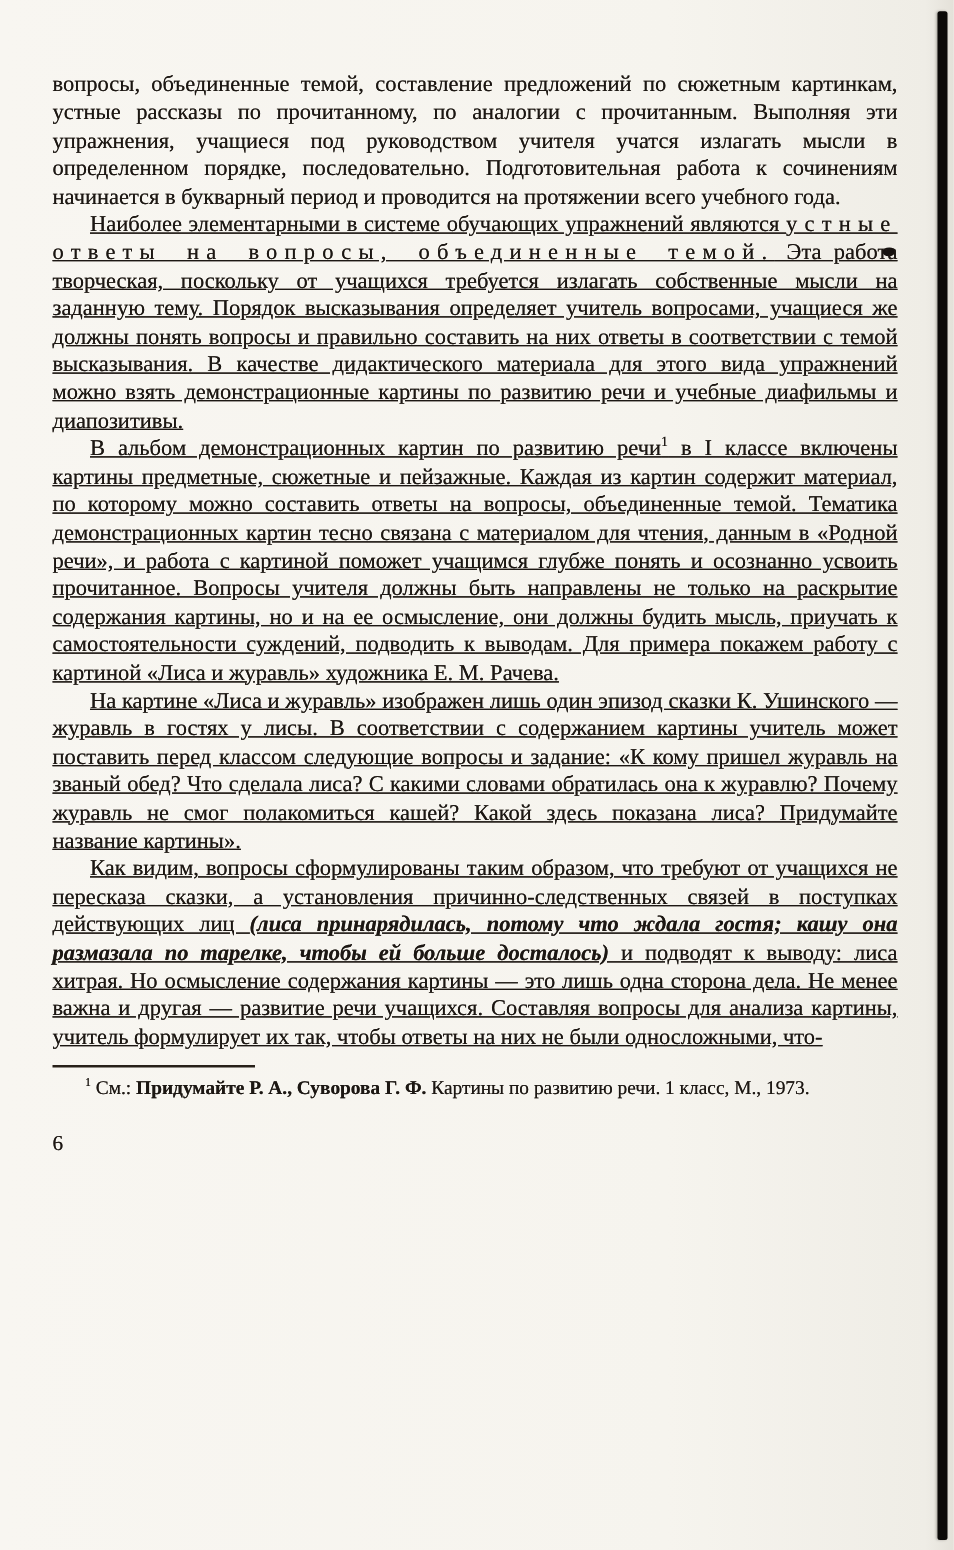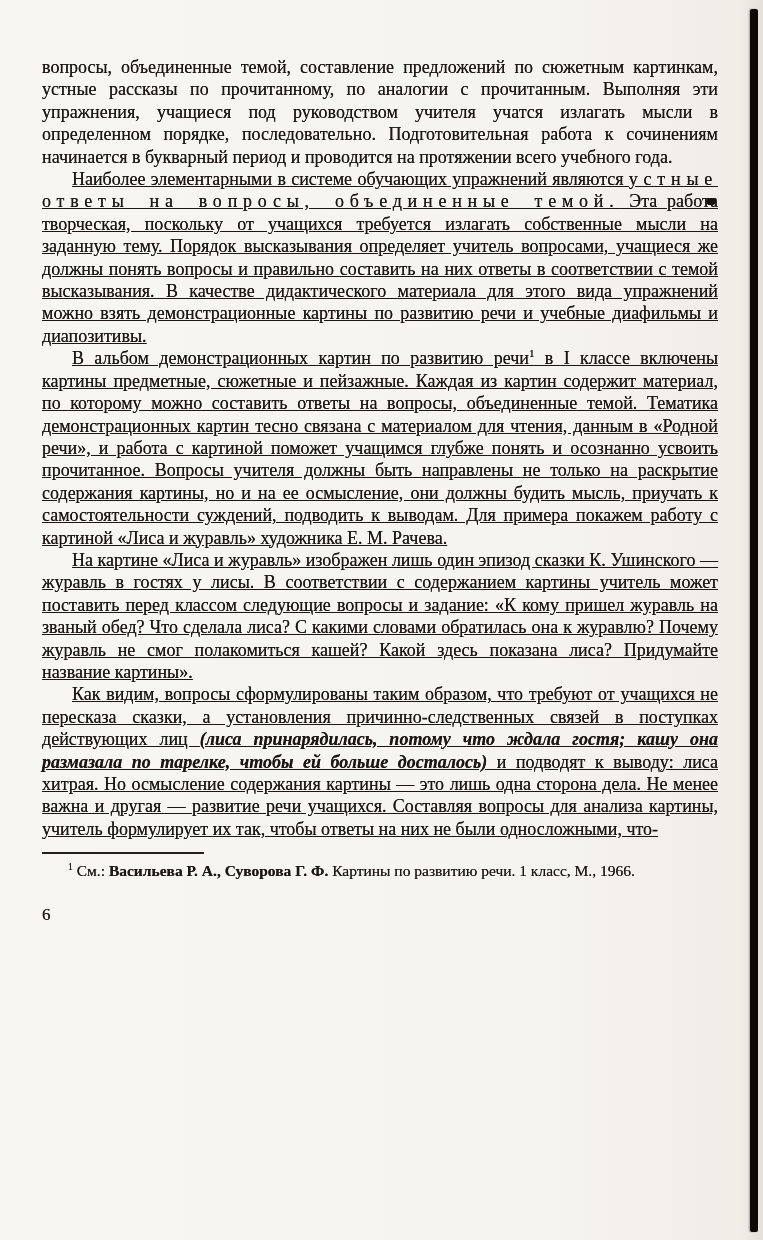--- a/index.html
+++ b/index.html
@@ -91,18 +91,18 @@
     <div class="body-text">
         <p class="para"><span class="seg-normal">вопросы, объединенные темой, составление предложений по сюжетным картинкам, устные рассказы по прочитанному, по аналогии с прочитанным. Выполняя эти упражнения, учащиеся под руководством учителя учатся излагать мысли в определенном порядке, последовательно. Подготовительная работа к сочинениям начинается в букварный период и проводится на протяжении всего учебного года.</span></p>
         <p class="para indent"><span class="seg-normal">Наиболее элементарными в системе обучающих упражнений являются </span><span class="seg-spaced">устные ответы на вопросы, объединенные темой.</span><span class="seg-normal"> Эта работа творческая, поскольку от учащихся требуется излагать собственные мысли на заданную тему. Порядок высказывания определяет учитель вопросами, учащиеся же должны понять вопросы и правильно составить на них ответы в соответствии с темой высказывания. В качестве дидактического материала для этого вида упражнений можно взять демонстрационные картины по развитию речи и учебные диафильмы и диапозитивы.</span></p>
         <p class="para indent"><span class="seg-normal">В альбом демонстрационных картин по развитию речи</span><sup class="seg-sup">1</sup><span class="seg-normal"> в I классе включены картины предметные, сюжетные и пейзажные. Каждая из картин содержит материал, по которому можно составить ответы на вопросы, объединенные темой. Тематика демонстрационных картин тесно связана с материалом для чтения, данным в «Родной речи», и работа с картиной поможет учащимся глубже понять и осознанно усвоить прочитанное. Вопросы учителя должны быть направлены не только на раскрытие содержания картины, но и на ее осмысление, они должны будить мысль, приучать к самостоятельности суждений, подводить к выводам. Для примера покажем работу с картиной «Лиса и журавль» художника Е. М. Рачева.</span></p>
         <p class="para indent"><span class="seg-normal">На картине «Лиса и журавль» изображен лишь один эпизод сказки К. Ушинского — журавль в гостях у лисы. В соответствии с содержанием картины учитель может поставить перед классом следующие вопросы и задание: «К кому пришел журавль на званый обед? Что сделала лиса? С какими словами обратилась она к журавлю? Почему журавль не смог полакомиться кашей? Какой здесь показана лиса? Придумайте название картины».</span></p>
         <p class="para indent"><span class="seg-normal">Как видим, вопросы сформулированы таким образом, что требуют от учащихся не пересказа сказки, а установления причинно-следственных связей в поступках действующих лиц </span><span class="seg-italic">(лиса принарядилась, потому что ждала гостя; кашу она размазала по тарелке, чтобы ей больше досталось)</span><span class="seg-normal"> и подводят к выводу: лиса хитрая. Но осмысление содержания картины — это лишь одна сторона дела. Не менее важна и другая — развитие речи учащихся. Составляя вопросы для анализа картины, учитель формулирует их так, чтобы ответы на них не были односложными, что-</span></p>
       </div>
 
     <div class="footnote">
       <div class="footnote-rule"></div>
-      <div class="footnote-text"><sup class="seg-sup">1</sup><span class="seg-normal"> См.: </span><span class="seg-bold">Васильева Р. А., Суворова Г. Ф.</span><span class="seg-normal"> Картины по развитию речи. 1 класс, М., 1966.</span></div>
+      <div class="footnote-text"><sup class="seg-sup">1</sup><span class="seg-normal"> См.: </span><span class="seg-bold">Придумайте Р. А., Суворова Г. Ф.</span><span class="seg-normal"> Картины по развитию речи. 1 класс, М., 1973.</span></div>
     </div>
 
     <div class="page-number">6</div>
   </div>
 </div>
 
 </body></html>

